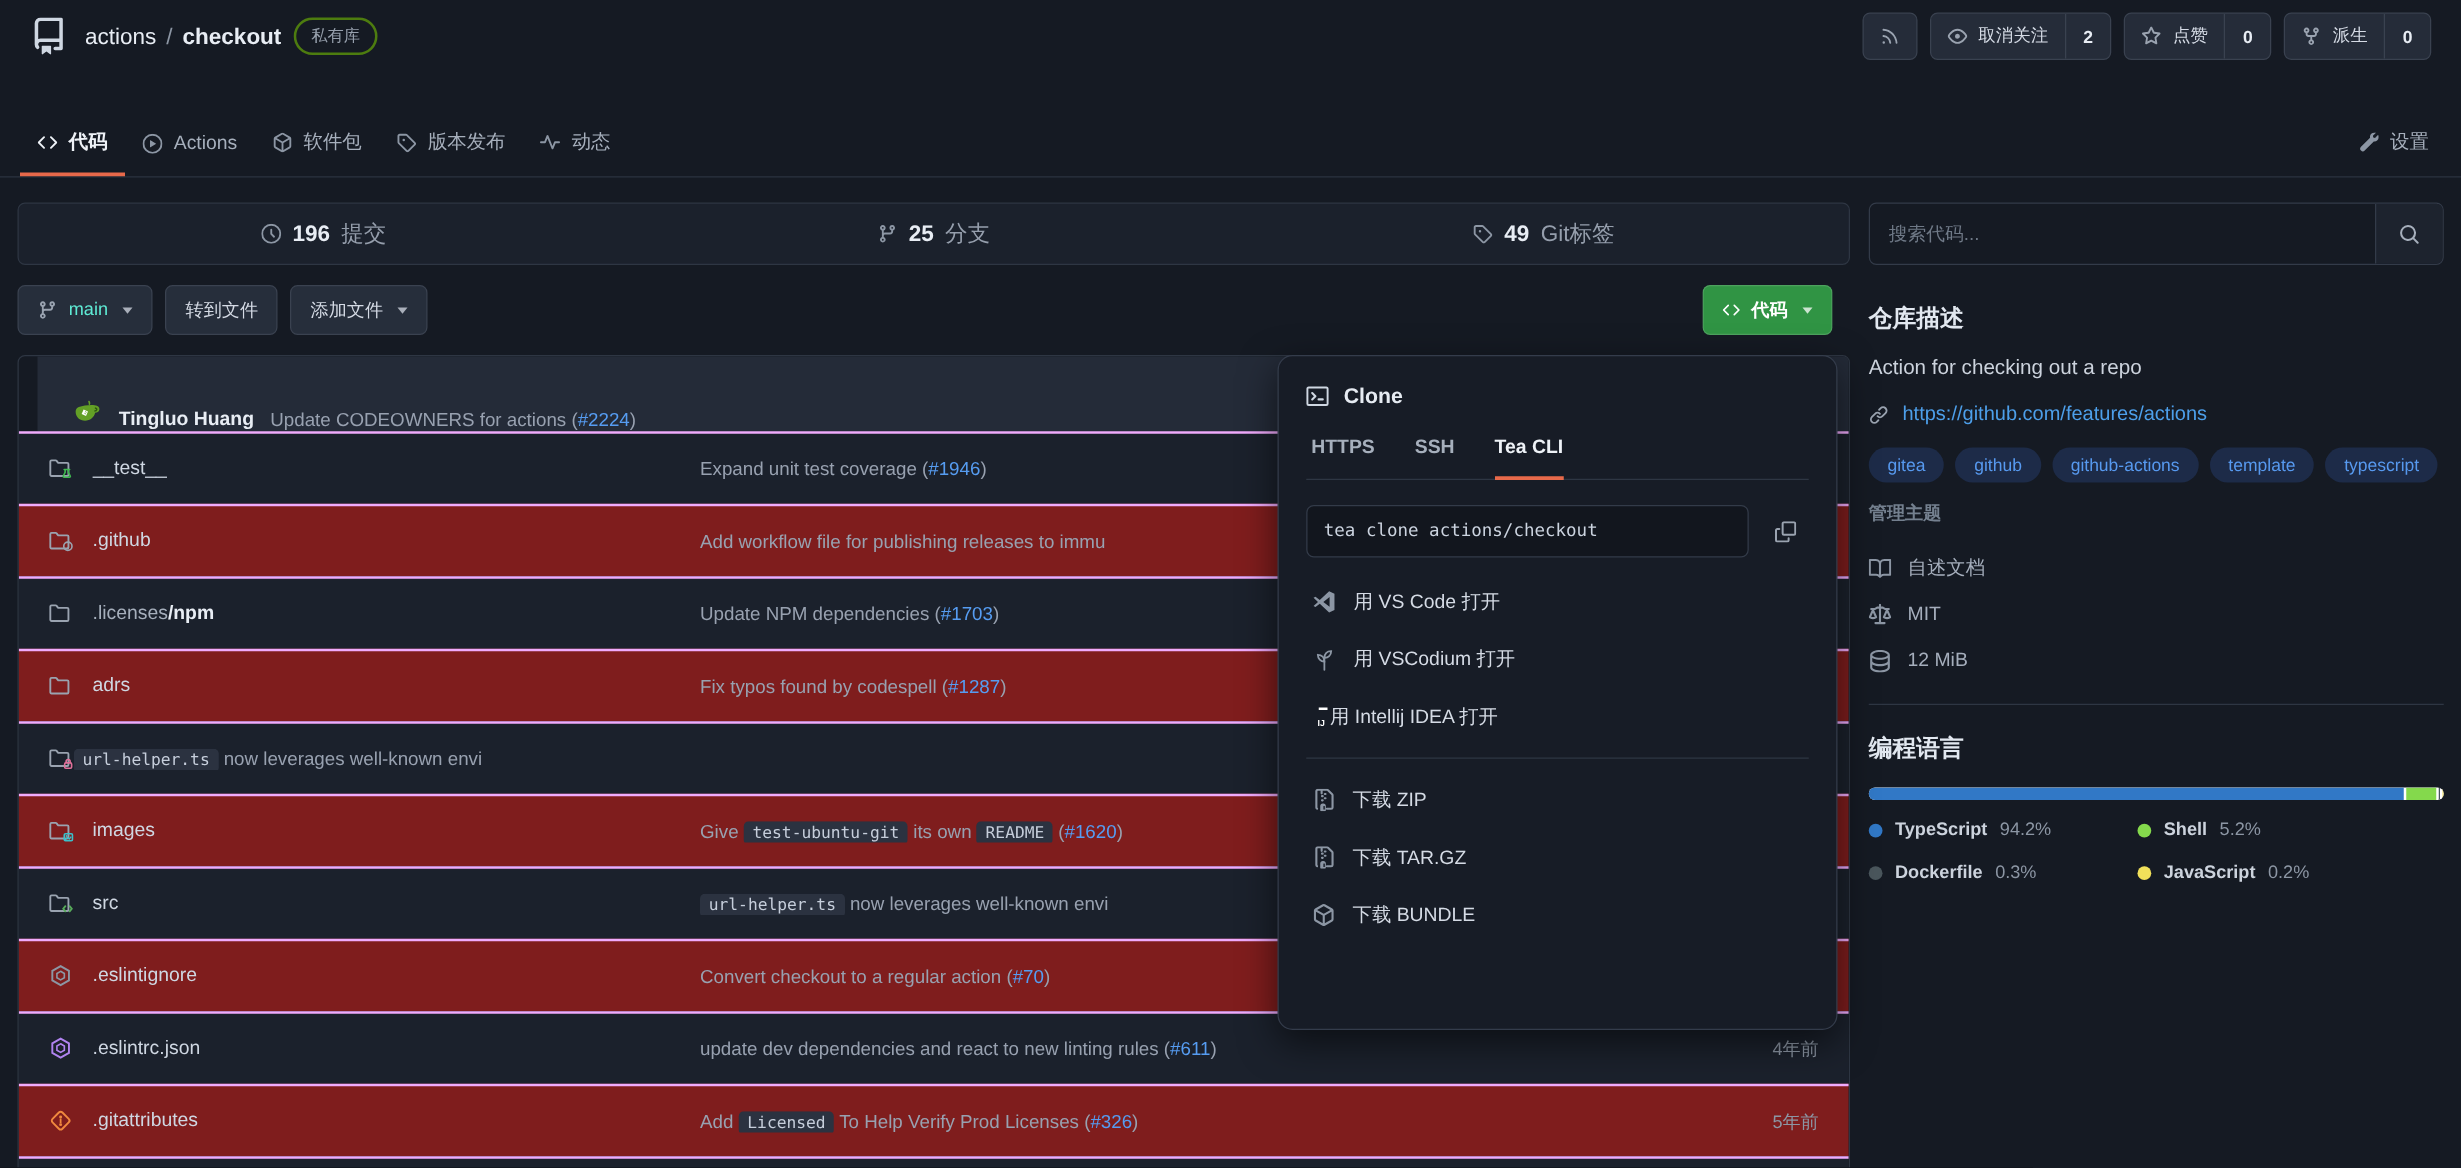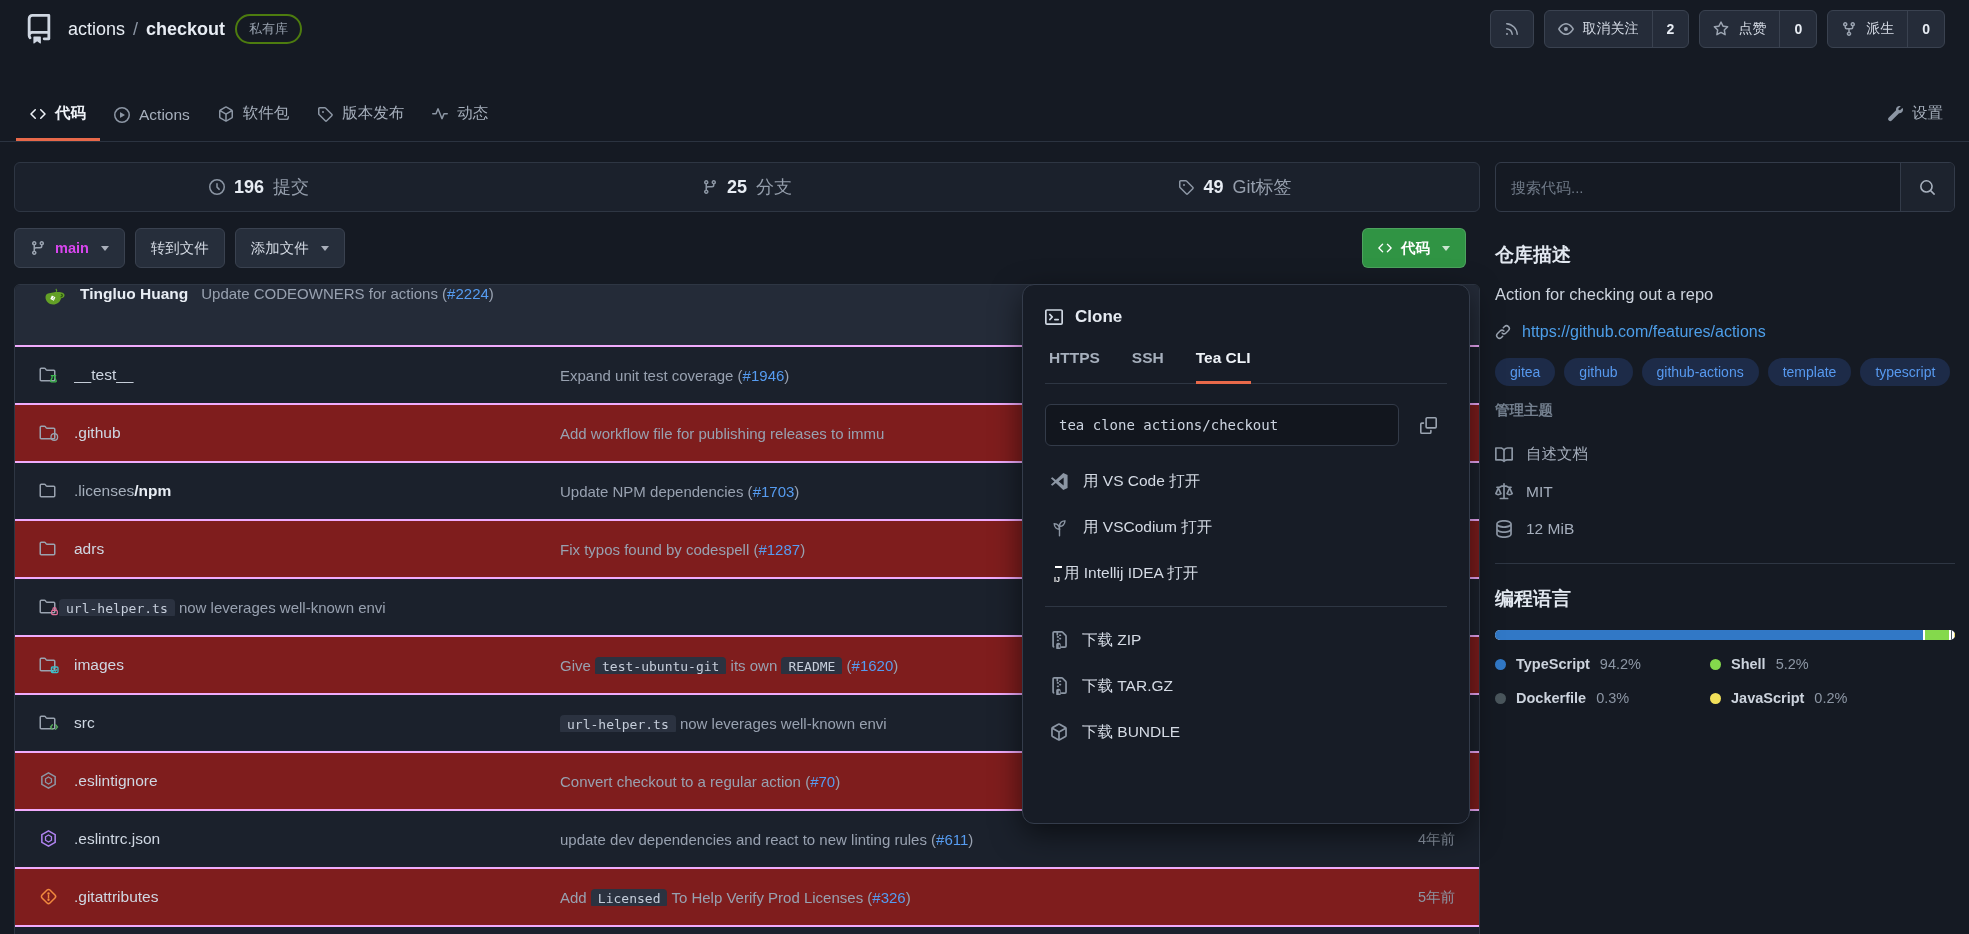--- a/index.html
+++ b/index.html
@@ -44,28 +44,28 @@
   
   .stats-bar { margin-top:20px; height:50px; display:flex; border:1px solid #2e3643; border-radius:6px; background:#1b212c; }
   .stat { flex:1; display:flex; align-items:center; justify-content:center; gap:9px; font-size:18px; color:#959eac; cursor:pointer; }
   .stat svg { color:#8c96a4; }
   .stat b { color:#e8edf4; }
 
   
   .toolbar { margin-top:16px; display:flex; gap:10px; align-items:center; }
   .btn { height:40px; display:inline-flex; align-items:center; gap:9px; padding:0 15px; background:#262e3b; border:1px solid #3a4250; border-radius:6px; font-size:14.5px; color:#d5dbe5; cursor:pointer; }
   .btn svg { color:#9aa3b0; }
-  .btn b { font-weight:bold; color:#d946ef; }
+  .btn b { font-weight:normal; color:#5eead4; }
   .caret { width:0; height:0; border-left:4px solid transparent; border-right:4px solid transparent; border-top:5px solid currentColor; opacity:.75; margin-left:3px; }
   .btn-code { margin-left:auto; margin-right:14px; background:#309444; border-color:rgba(255,255,255,.14); color:#fff; font-weight:bold; }
   .btn-code svg { color:#fff; }
 
   
   .file-table { margin-top:16px; border:1px solid #2e3643; border-radius:6px; overflow:hidden; font-size:15px; }
-  .commit-row { height:60px; background:#242b38; display:flex; align-items:flex-start; padding:0 24px; gap:13px; }
+  .commit-row { height:60px; background:#242b38; display:flex; align-items:flex-end; padding:0 24px; gap:13px;margin-left:15px; }
   .commit-author { font-weight:bold; font-size:15.5px; color:#e8edf4; }
   .commit-msg { color:#98a1b0; white-space:nowrap; overflow:hidden; }
   .msg-link { color:#569cf1; cursor:pointer; }
   .table-row { height:58px; display:flex; align-items:center; padding:0 24px; border-top:2px solid #f0abfc; cursor:pointer; }
   .table-row.alt0 { background:#1b212c; }
   .table-row.alt1 { background:#7f1d1d; }
   .row-icon { width:20px; height:20px; position:relative; flex:none; }
   .row-name { width:486px; flex:none; color:#cfd7e2; white-space:nowrap; overflow:hidden; margin-left:15px; font-size:15.5px; }
   .row-name .dim { color:#a6afbc; }
   .row-name b { color:#e8edf4; }

